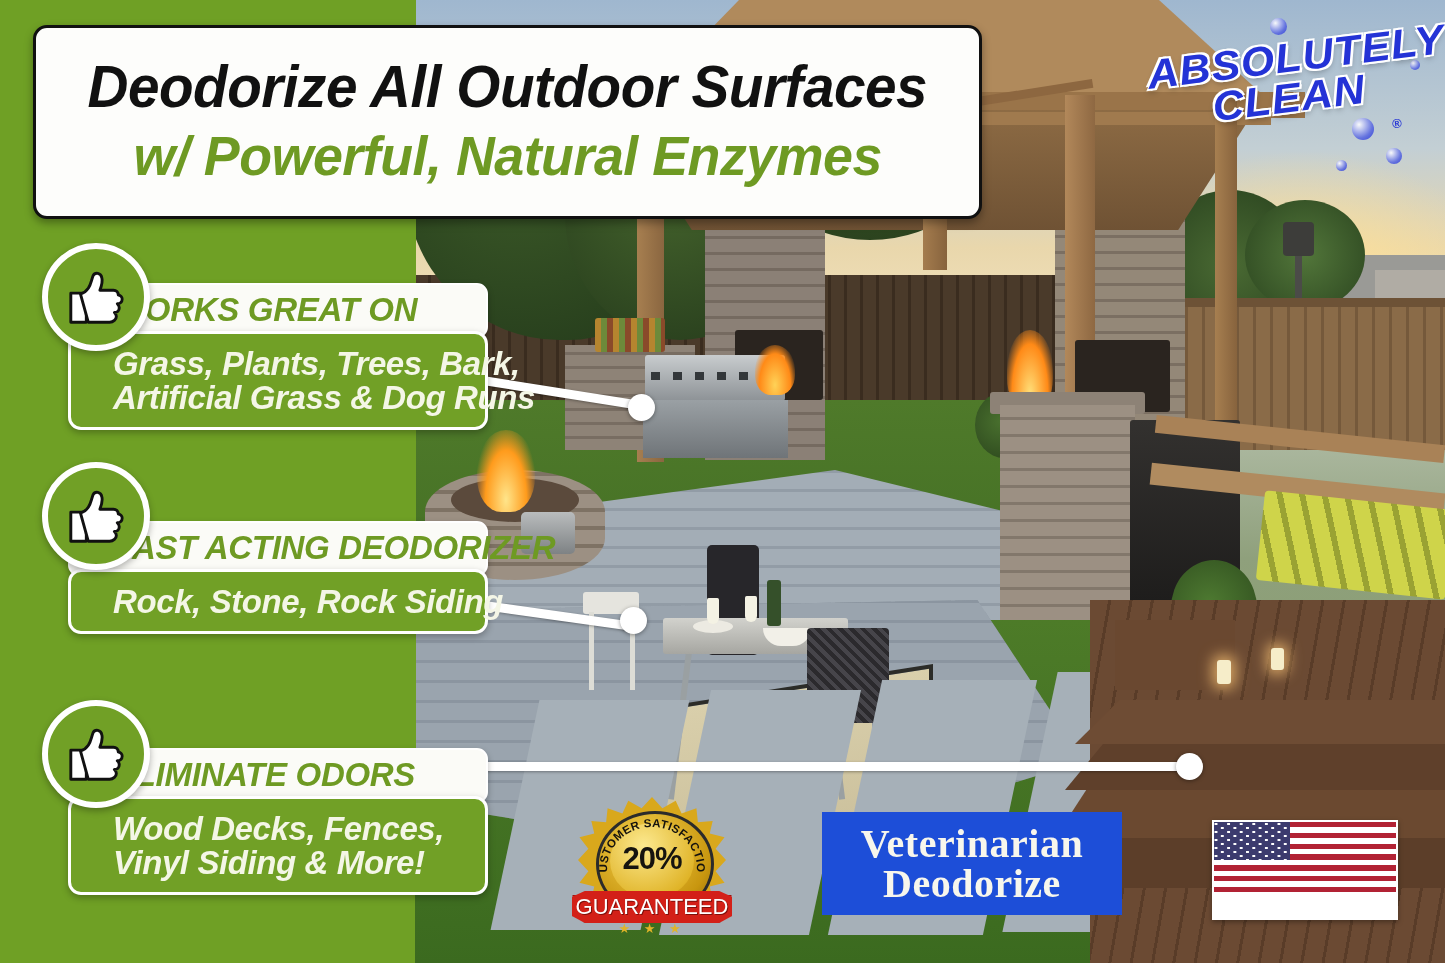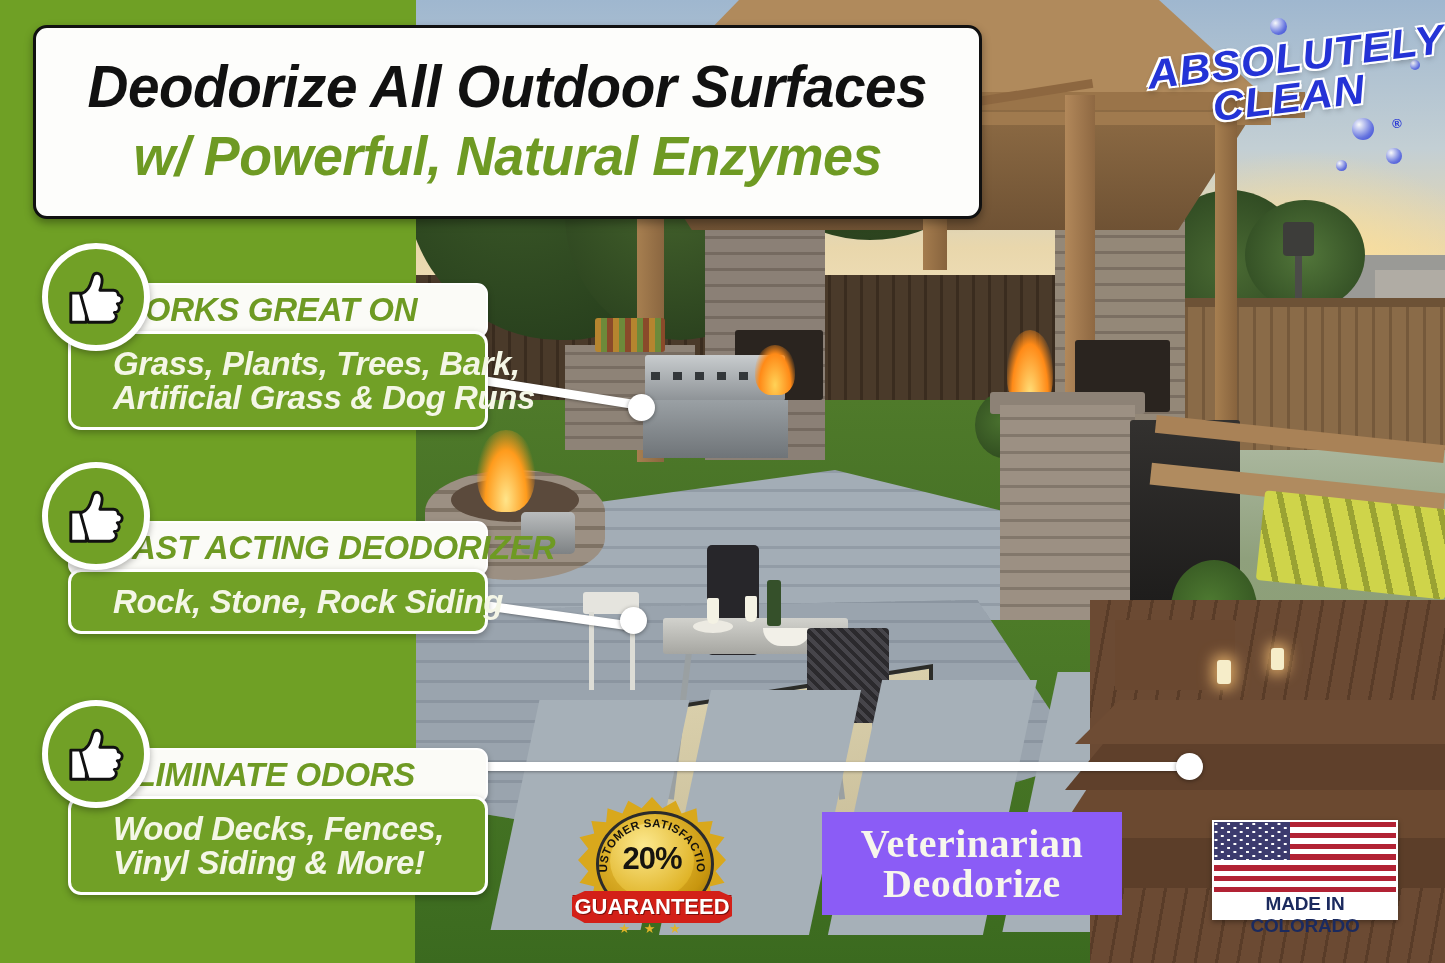--- a/index.html
+++ b/index.html
@@ -266,29 +266,29 @@
       background:radial-gradient(circle at 40% 30%,#fce98f,#e0b428 75%,#b98c12 100%);}
   .sealarc{position:absolute;left:24px;top:18px;width:112px;height:100px;}
   .sealarc text{font-size:11.5px;font-weight:bold;fill:#14120e;letter-spacing:.4px;
       font-family:"Liberation Sans",sans-serif;}
   .sealpct{position:absolute;left:24px;top:46px;width:112px;text-align:center;
       font-size:31px;font-weight:bold;color:#16140f;letter-spacing:-1px;}
   .ribbon{position:absolute;left:0px;top:96px;width:160px;height:32px;background:#D32018;
       clip-path:polygon(0 18%,8% 0,92% 0,100% 18%,100% 78%,92% 100%,8% 100%,0 78%);
       display:flex;align-items:center;justify-content:center;
       box-shadow:0 2px 4px rgba(0,0,0,.4);}
-  .ribbon span{color:#fff;font-size:22px;font-weight:bold;letter-spacing:0px;
+  .ribbon span{color:#fff;font-size:22px;font-weight:normal;letter-spacing:0px;
       text-shadow:1px 1px 0 #7d0f0a;}
   .ribtail{position:absolute;width:0;height:0;}
   .rt1{left:0px;top:100px;border-top:11px solid #9d1410;border-left:11px solid transparent;}
   .rt2{left:149px;top:100px;border-top:11px solid #9d1410;border-right:11px solid transparent;}
   .sealstars{position:absolute;left:44px;top:126px;width:72px;text-align:center;
       color:#E0B428;font-size:13px;letter-spacing:5px;}
 
-  .vetbox{position:absolute;left:822px;top:812px;width:300px;height:103px;background:#8b5cf6;
+  .vetbox{position:absolute;left:822px;top:812px;width:300px;height:103px;background:#1d4ed8;
       display:flex;flex-direction:column;align-items:center;justify-content:center;}
   .vetbox div{font-family:"Liberation Serif",serif;color:#F7F6EC;font-weight:bold;
       line-height:.98;white-space:nowrap;}
   .vet1{font-size:40px;letter-spacing:.5px;}
   .vet2{font-size:40px;letter-spacing:.5px;}
 
   .flagbox{position:absolute;left:1212px;top:820px;width:182px;height:96px;background:#fff;
       padding:2px;box-shadow:0 2px 5px rgba(0,0,0,.35);}
   .flag{position:relative;width:182px;height:70px;overflow:hidden;
       background:repeating-linear-gradient(180deg,#B22234 0px,#B22234 5.4px,#ffffff 5.4px,#ffffff 10.8px);}
@@ -497,16 +497,15 @@
   <div class="vetbox">
     <div class="vet1">Veterinarian</div>
     <div class="vet2">Deodorize</div>
   </div>
 
   <div class="flagbox">
     <div class="flag">
       <div class="canton"></div>
       <div class="stars"></div>
     </div>
-    <div class="madein">MADE IN COLORADO</div>
   </div>
 
 </div>
 
 </body></html>

